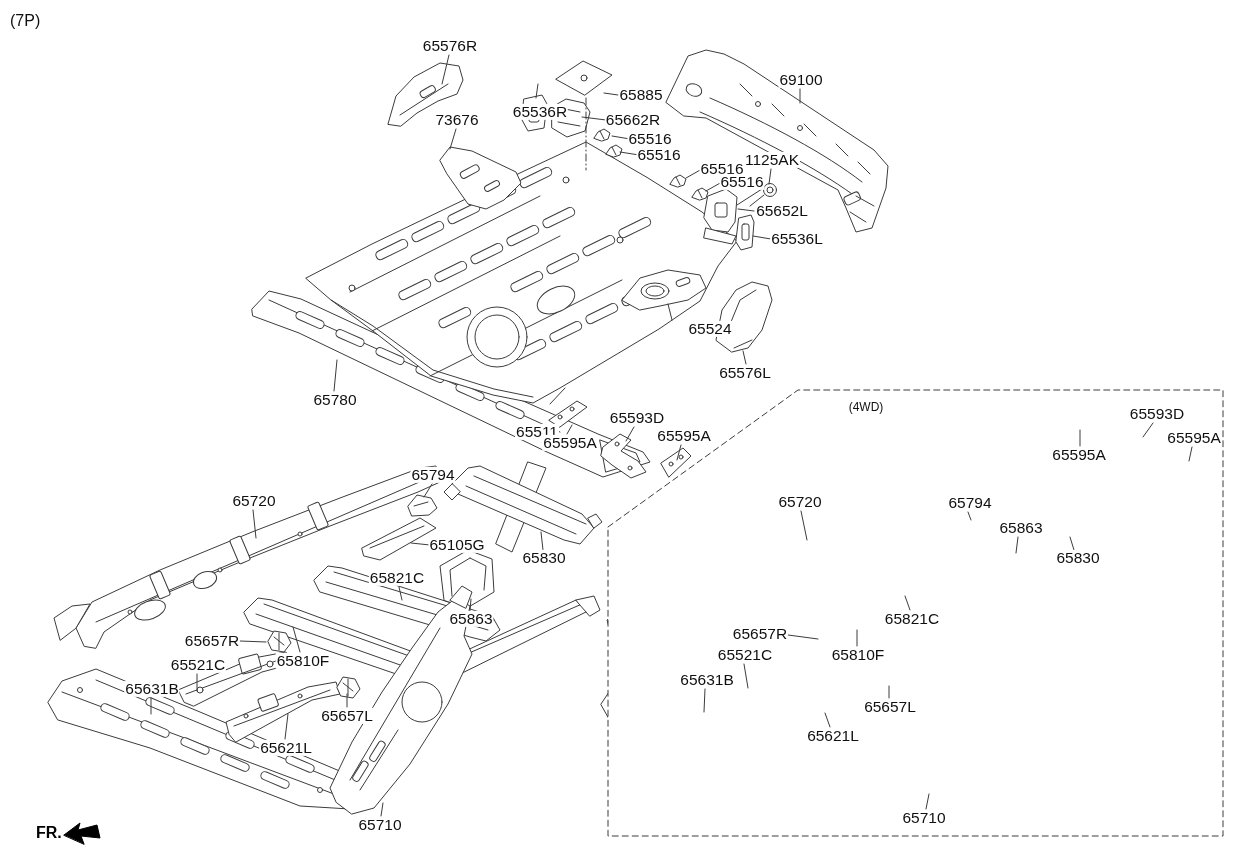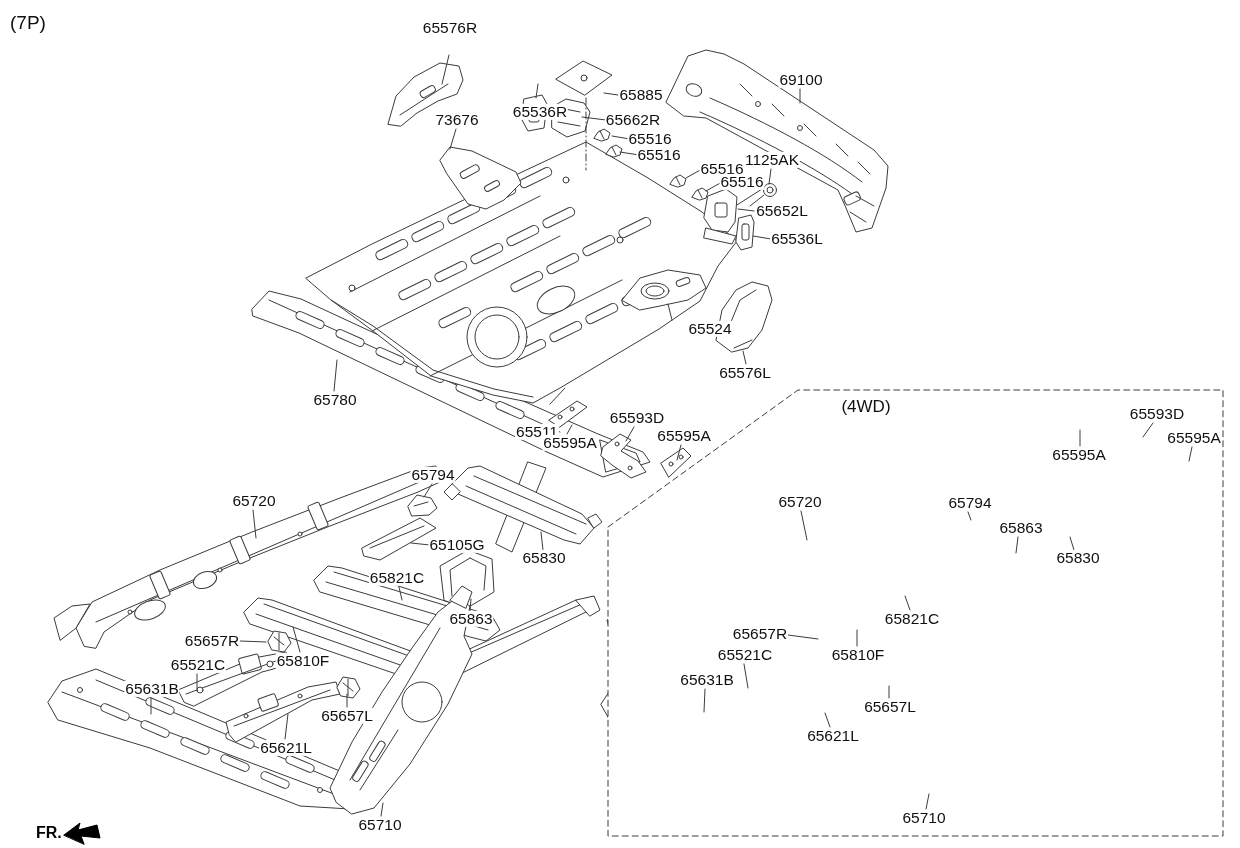--- a/index.html
+++ b/index.html
@@ -9,22 +9,22 @@
   #art path,#art rect,#art ellipse,#art circle,#art polygon,#art polyline,#art line{
       stroke:#3c3c3c;stroke-width:1;fill:#fff;stroke-linejoin:round;stroke-linecap:round;}
   #art .ln{fill:none;}
   #art .solid{fill:#000;stroke:#000;}
   #fourwd-box{fill:none;stroke:#4a4a4a;stroke-width:1.2;stroke-dasharray:6 4;}
   .centerline{fill:none;stroke:#555;stroke-width:1;stroke-dasharray:7 3 1 3;}
   .leader{fill:none;stroke:#3c3c3c;stroke-width:1;}
   #label-layer{position:absolute;left:0;top:0;width:100%;height:100%;pointer-events:none;}
   .part-label{position:absolute;transform:translate(-50%,-50%);font-size:15.5px;line-height:1.05;
       color:#101010;background:#fff;padding:0 1px;white-space:nowrap;letter-spacing:0px;}
-  .variant{background:transparent;font-size:17px;}
-  .corner-note{position:absolute;left:10px;top:12px;font-size:19px;color:#101010;}
+  .variant{background:transparent;font-size:12px;}
+  .corner-note{position:absolute;left:10px;top:12px;font-size:16px;color:#101010;}
   .fr-label{position:absolute;left:36px;top:824px;font-size:16px;font-weight:bold;color:#000;}
 </style>
 </head>
 <body>
 
 <div id="stage">
 
   <svg id="art" width="1240" height="848" viewBox="0 0 1240 848">
 
     <g id="asm">
@@ -368,21 +368,21 @@
         <polyline points="889,698 889,686" class="leader"></polyline>
         <polyline points="830,727 825,713" class="leader"></polyline>
         <polyline points="926,809 929,794" class="leader"></polyline>
       </g>
   </svg>
 
   <div class="corner-note">(7P)</div>
   <div class="fr-label">FR.</div>
 
   <div id="label-layer">
-      <div class="part-label" style="left: 450px; top: 28px; text-align: center;">65576R</div>
+      <div class="part-label" style="left: 450px; top: 46px; text-align: center;">65576R</div>
       <div class="part-label" style="left: 540px; top: 77px; margin-top: 35px;">65536R</div>
       <div class="part-label" style="left: 641px; top: 95px;">65885</div>
       <div class="part-label" style="left: 457px; top: 120px;">73676</div>
       <div class="part-label" style="left: 633px; top: 120px;">65662R</div>
       <div class="part-label" style="left: 650px; top: 139px;">65516</div>
       <div class="part-label" style="left: 659px; top: 155px;">65516</div>
       <div class="part-label" style="left: 801px; top: 80px;">69100</div>
       <div class="part-label" style="left: 722px; top: 169px;">65516</div>
       <div class="part-label" style="left: 772px; top: 160px;">1125AK</div>
       <div class="part-label" style="left: 742px; top: 182px;">65516</div>

